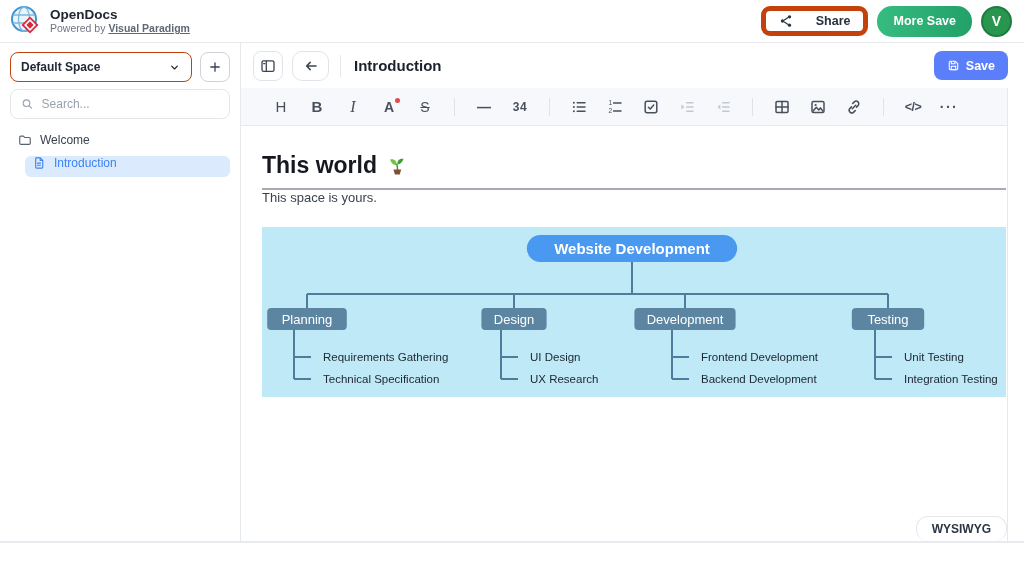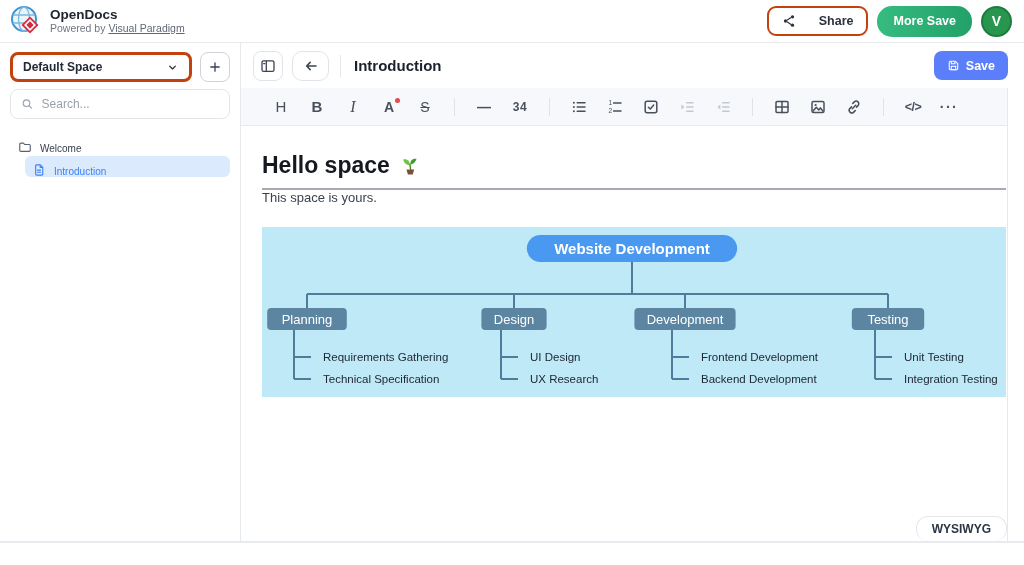--- a/index.html
+++ b/index.html
@@ -9,50 +9,50 @@
          border-bottom:2px solid #e7eaee; overflow:hidden; }
 
   
   .top-header { height:43px; flex:none; border-bottom:1px solid #e8eaed;
                 display:flex; align-items:center; justify-content:space-between;
                 padding:0 12px 0 10px; }
   .brand { display:flex; align-items:center; gap:8px; }
   .brand-logo { width:32px; height:32px; display:block; }
   .brand-name { font-size:13.5px; font-weight:700; color:#202634; line-height:15px; }
   .brand-sub { font-size:10.5px; color:#6f7683; line-height:13px; }
-  .brand-sub a { color:#5f6875; text-decoration:underline; cursor:pointer; }
+  .brand-sub a { color:#5f6875; text-decoration:underline; cursor:pointer;font-weight:bold; }
   .header-actions { display:flex; align-items:center; gap:9px; }
-  .share-btn { height:30px; border:2px solid #c2410c; border-radius:9px; background:#fff;
+  .share-btn { height:30px; border:5px solid #c2410c; border-radius:9px; background:#fff;
                font-family:inherit; font-weight:700; font-size:12.5px; color:#2a3240;
                display:flex; align-items:center; gap:23px; padding:0 13px; cursor:pointer; }
   .more-apps-btn { height:31px; border:none; border-radius:15px;
                    background:linear-gradient(90deg,#36bb80,#22a168); color:#fff;
                    font-family:inherit; font-weight:700; font-size:12.5px; padding:0 16px; cursor:pointer; }
   .avatar { width:31px; height:31px; border-radius:50%; background:#28964f; border:2px solid #1e7c41;
             color:#fff; font-weight:700; font-size:14px; display:flex; align-items:center;
             justify-content:center; cursor:pointer; }
 
   
   .body-row { flex:1; display:flex; min-height:0; }
 
   
   .sidebar { width:241px; flex:none; border-right:1px solid #e7eaed; padding:9px 10px; }
   .space-row { display:flex; gap:8px; }
-  .space-select { flex:1; height:30px; border:3px solid #c2410c; border-radius:8px; background:#fff;
+  .space-select { flex:1; height:30px; border:1px solid #c2410c; border-radius:8px; background:#fff;
                   display:flex; align-items:center; justify-content:space-between; padding:0 10px;
                   font-family:inherit; font-size:12px; font-weight:600; color:#222a37; cursor:pointer; }
   .add-btn { width:30px; height:30px; border:1px solid #ced3da; border-radius:8px; background:#fff;
              color:#3a4250; display:flex; align-items:center; justify-content:center; cursor:pointer; }
   .search-box { margin-top:7px; height:30px; border:1px solid #e2e5ea; border-radius:8px;
                 display:flex; align-items:center; gap:8px; padding:0 10px; color:#9aa1ac; background:#fff; }
   .search-box input { border:none; outline:none; font-family:inherit; font-size:12px; color:#5a6370;
                       width:100%; background:transparent; }
   .search-box input::placeholder { color:#9aa1ac; }
   .tree { margin-top:14px; }
-  .tree-row { height:21px; display:flex; align-items:flex-end; gap:8px; font-size:10px; color:#39414e;
+  .tree-row { height:21px; display:flex; align-items:flex-start; gap:8px; font-size:12px; color:#39414e;
               padding-left:8px; border-radius:6px; margin-bottom:2px; cursor:pointer; }
   .tree-row.depth-1 { margin-left:15px; padding-left:7px; }
   .tree-row.selected { background:#dbeafc; color:#3c83f6; }
   .tree-row .svg-icon { flex:none; }
 
   
   .editor { flex:1; display:flex; flex-direction:column; min-width:0; }
   .editor-header { height:45px; flex:none; display:flex; align-items:center; padding:0 16px 0 12px; }
   .icon-btn { height:30px; min-width:30px; border:1px solid #e0e4e9; border-radius:8px; background:#fff;
               display:flex; align-items:center; justify-content:center; color:#3c4450; cursor:pointer; }
@@ -295,21 +295,21 @@
               <span class="tb-divider"></span>
               <button class="tb-btn">
                 <span class="glyph g-code-button">&lt;/&gt;</span>
               </button>
               <button class="tb-btn">
                 <span class="glyph g-more-button">···</span>
               </button>
             </div>
           <div class="doc">
             <h1 class="doc-heading">
-              <span>Hello space</span>
+              <span>This world</span>
               <svg class="svg-icon" style="width:22px;height:22px" viewBox="0 0 20 20">
                 <path d="M9.8 9.2 C5.8 9.3 4.2 5.8 3.8 4 C8 3.4 9.9 5.6 9.8 9.2 Z" fill="#71c343"></path>
                 <path d="M10.3 8.6 C13.9 8.2 15.4 5.2 15.9 3.4 C11.9 2.9 10.2 5 10.3 8.6 Z" fill="#3f9d2f"></path>
                 <path d="M9.9 8.5 C10.3 10.5 10.5 11.7 10.5 13.2" fill="none" stroke="#4c8a2f" stroke-width="1.3" stroke-linecap="round"></path>
                 <path d="M6.8 13.2 h7 L12.5 17.8 h-4.4 Z" fill="#7d4f38"></path>
               </svg>
             </h1>
             <div class="doc-hr"></div>
             <p class="doc-para">This space is yours.</p>
             <div class="diagram" style="background: rgb(191, 233, 246);"><svg viewBox="0 0 744 170" width="744" height="170">

